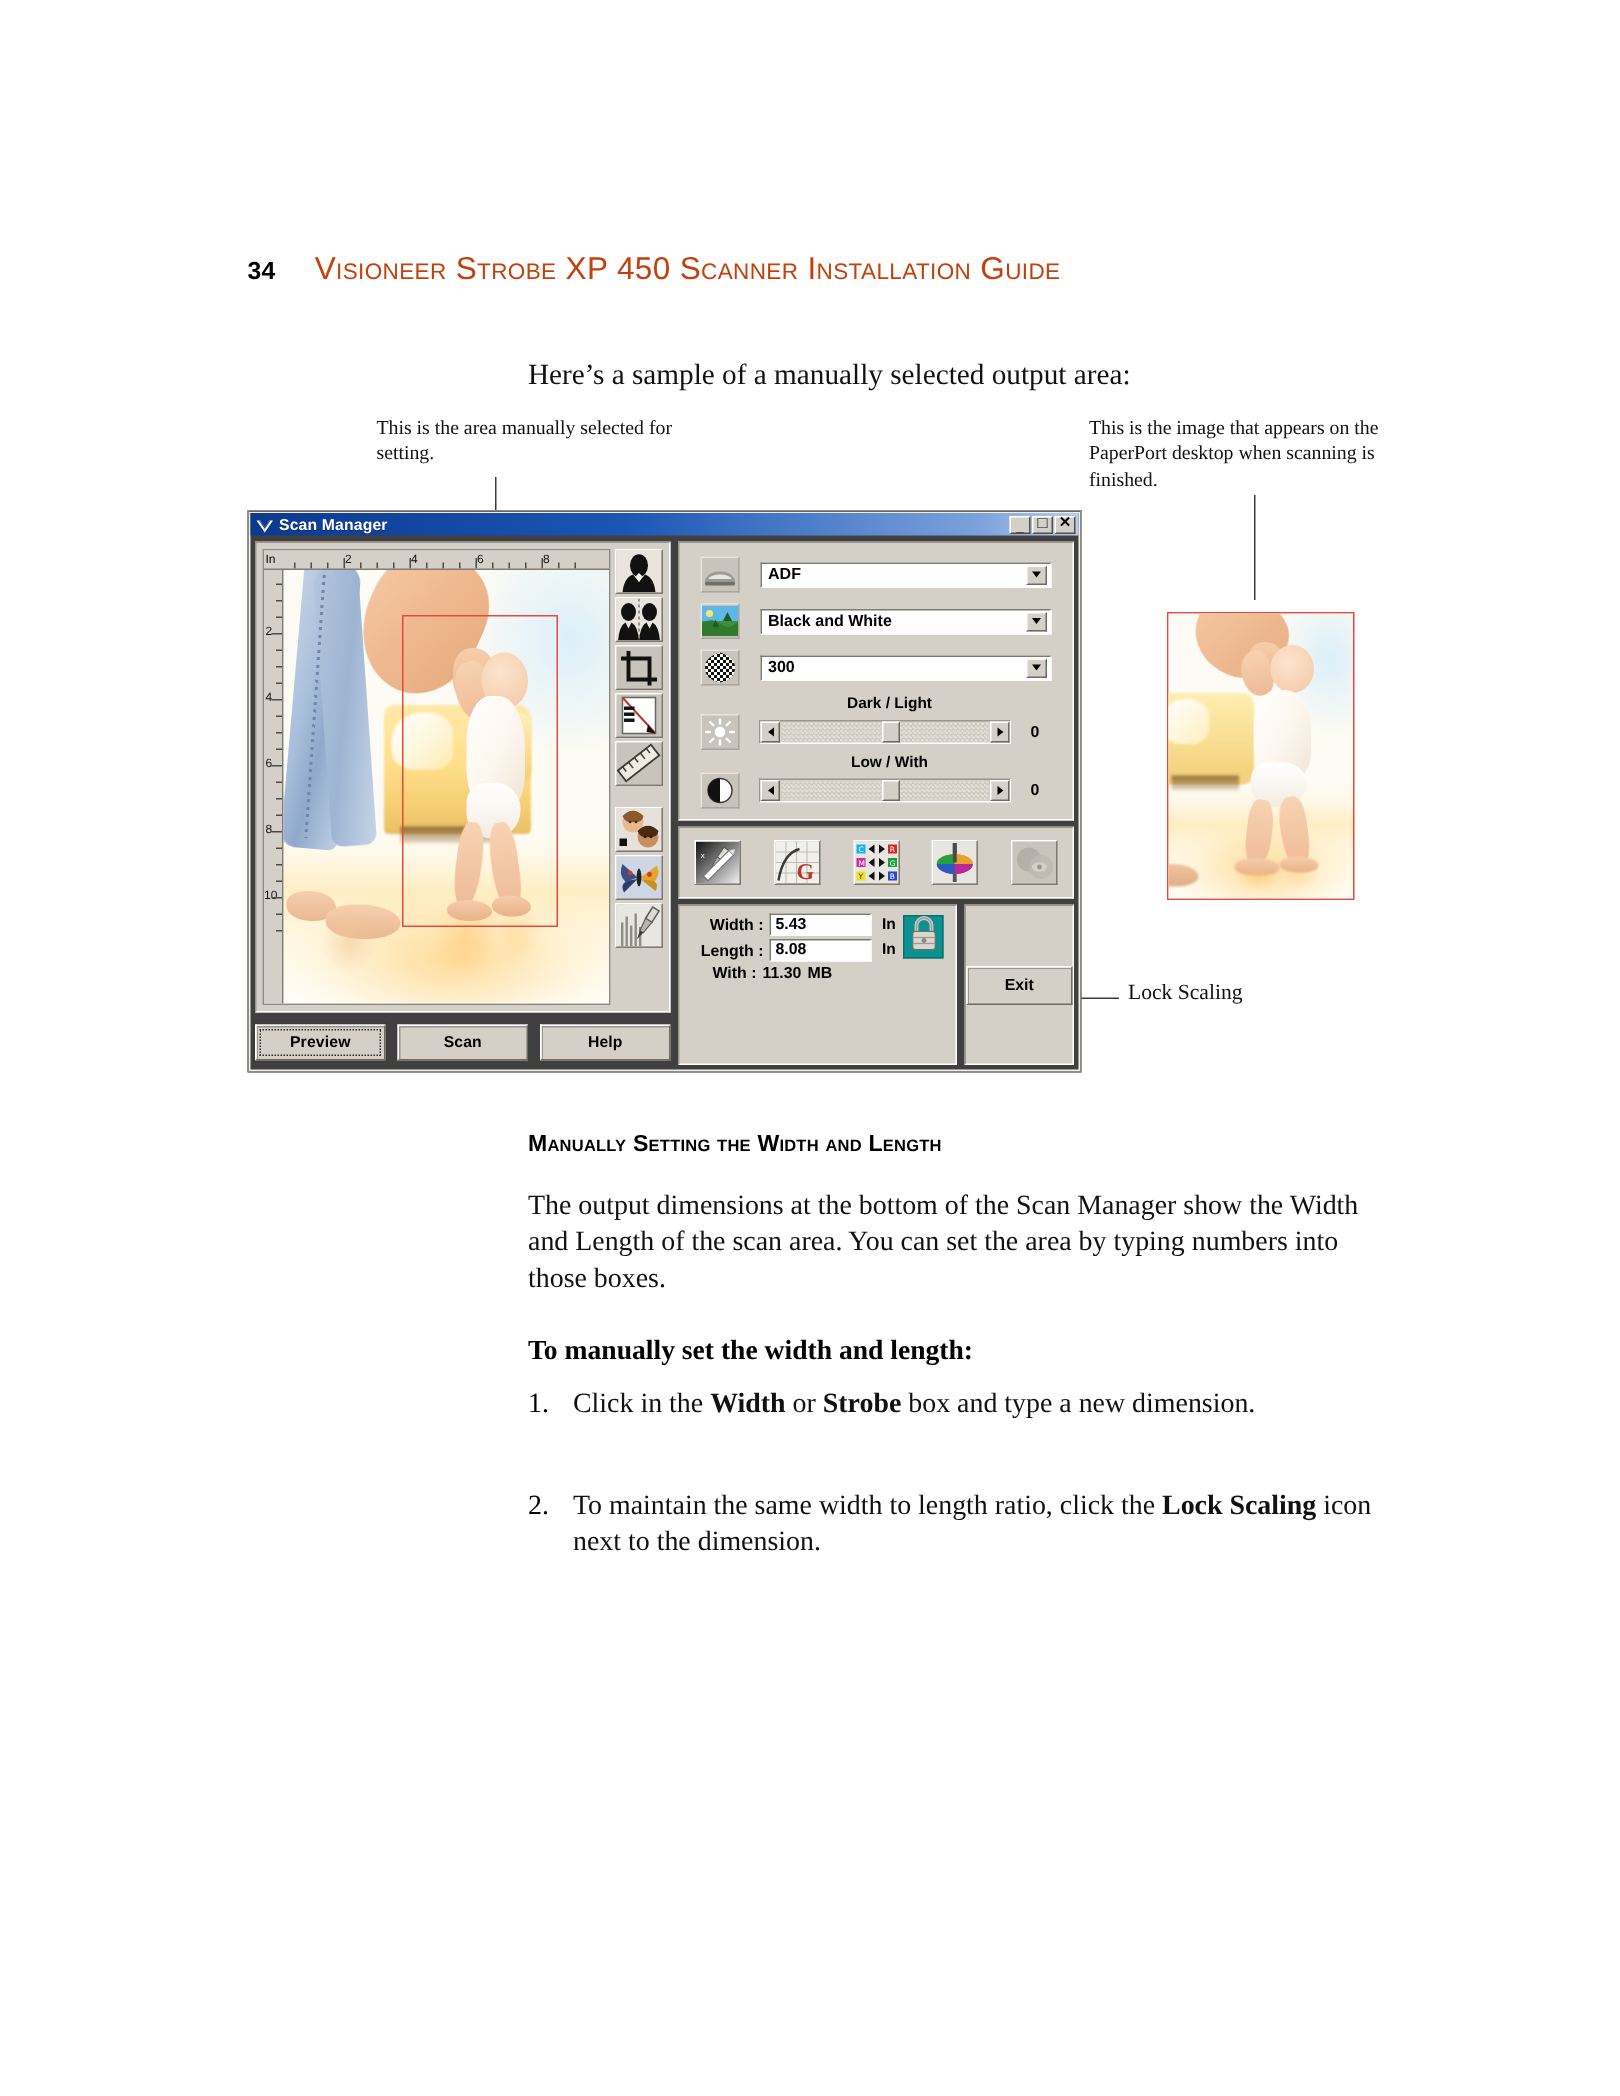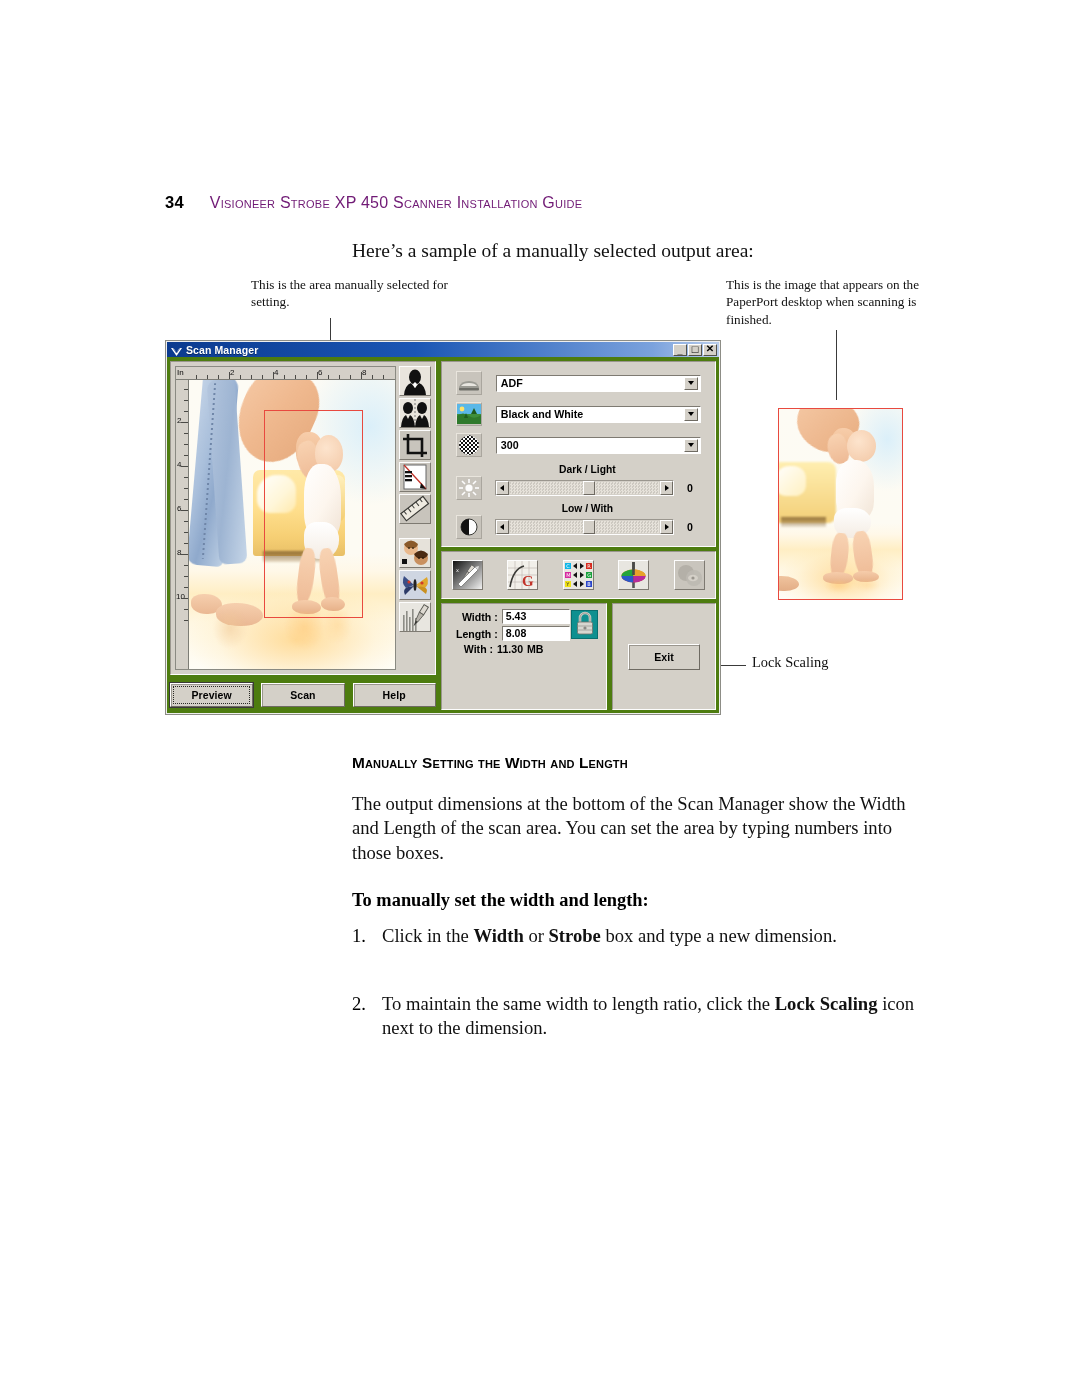--- a/index.html
+++ b/index.html
@@ -10,31 +10,31 @@
     background:#ffffff;
     font-family:"Liberation Serif", serif;
     color:#000;
     position:relative;
     overflow:hidden;
   }
 
   
   #page-header {
     position:absolute; left:165px; top:168px; width:760px; height:24px;
-    display:flex; align-items:baseline; gap:26px;margin-top:25px;
+    display:flex; align-items:baseline; gap:26px;
   }
   #page-header .folio {
     font-family:"Liberation Sans", sans-serif;
     font-weight:bold; font-size:16.5px; letter-spacing:0.2px;
   }
   #page-header .runhead {
     font-family:"Liberation Sans", sans-serif;
-    font-size:16px; letter-spacing:0.25px;
+    font-size:21px; letter-spacing:0.25px;
     font-variant:small-caps;
-    color:#701a75;
+    color:#c2410c;
   }
 
   
   #intro-line {
     position:absolute; left:352px; top:238px; width:620px;
     font-size:19.5px; line-height:25px; color:#111;
   }
 
   
   .callout {
@@ -58,21 +58,21 @@
 
   #lock-scaling-label {
     position:absolute; left:752px; top:654px;
     font-size:14.4px; color:#111;
   }
 
   
   #scan-manager {
     position:absolute; left:165px; top:340px;
     width:556px; height:375px;
-    background:#4d7c0f;
+    background:#404040;
     border:1px solid #8d8d86;
     box-shadow:0 0 0 1px #efefef inset;
     font-family:"Liberation Sans", sans-serif;
   }
   #titlebar {
     height:15px; margin:1px 1px 0 1px;
     background:linear-gradient(to right,#0b3a8f 0%, #1b56b4 45%, #7ba2dd 88%, #b9cdec 100%);
     display:flex; align-items:center;
     padding:0 2px 0 3px;
     color:#fff;
@@ -431,21 +431,21 @@
     font-family:"Liberation Sans", sans-serif;
   }
   #lock-btn {
     position:absolute; right:8px; top:6px;
     width:27px; height:29px;
     background:#0f9090;
     border:1px solid #0a6f6f;
     display:flex; align-items:center; justify-content:center;
   }
   #exit-wrap {
-    flex:0 0 auto; width:104px;
+    flex:0 0 auto; width:73px;
     border:1px solid; border-color:#9a968e #fdfdfd #fdfdfd #9a968e;
     background:#d4d0c8;
     display:flex; align-items:center; justify-content:center;
   }
   #exit-btn {
     width:72px; height:26px;
     background:#d4d0c8;
     border:1px solid; border-color:#ffffff #6e6a62 #6e6a62 #ffffff;
     box-shadow:1px 1px 0 0 #9a968e inset;
     font-size:10.6px; font-weight:bold;

